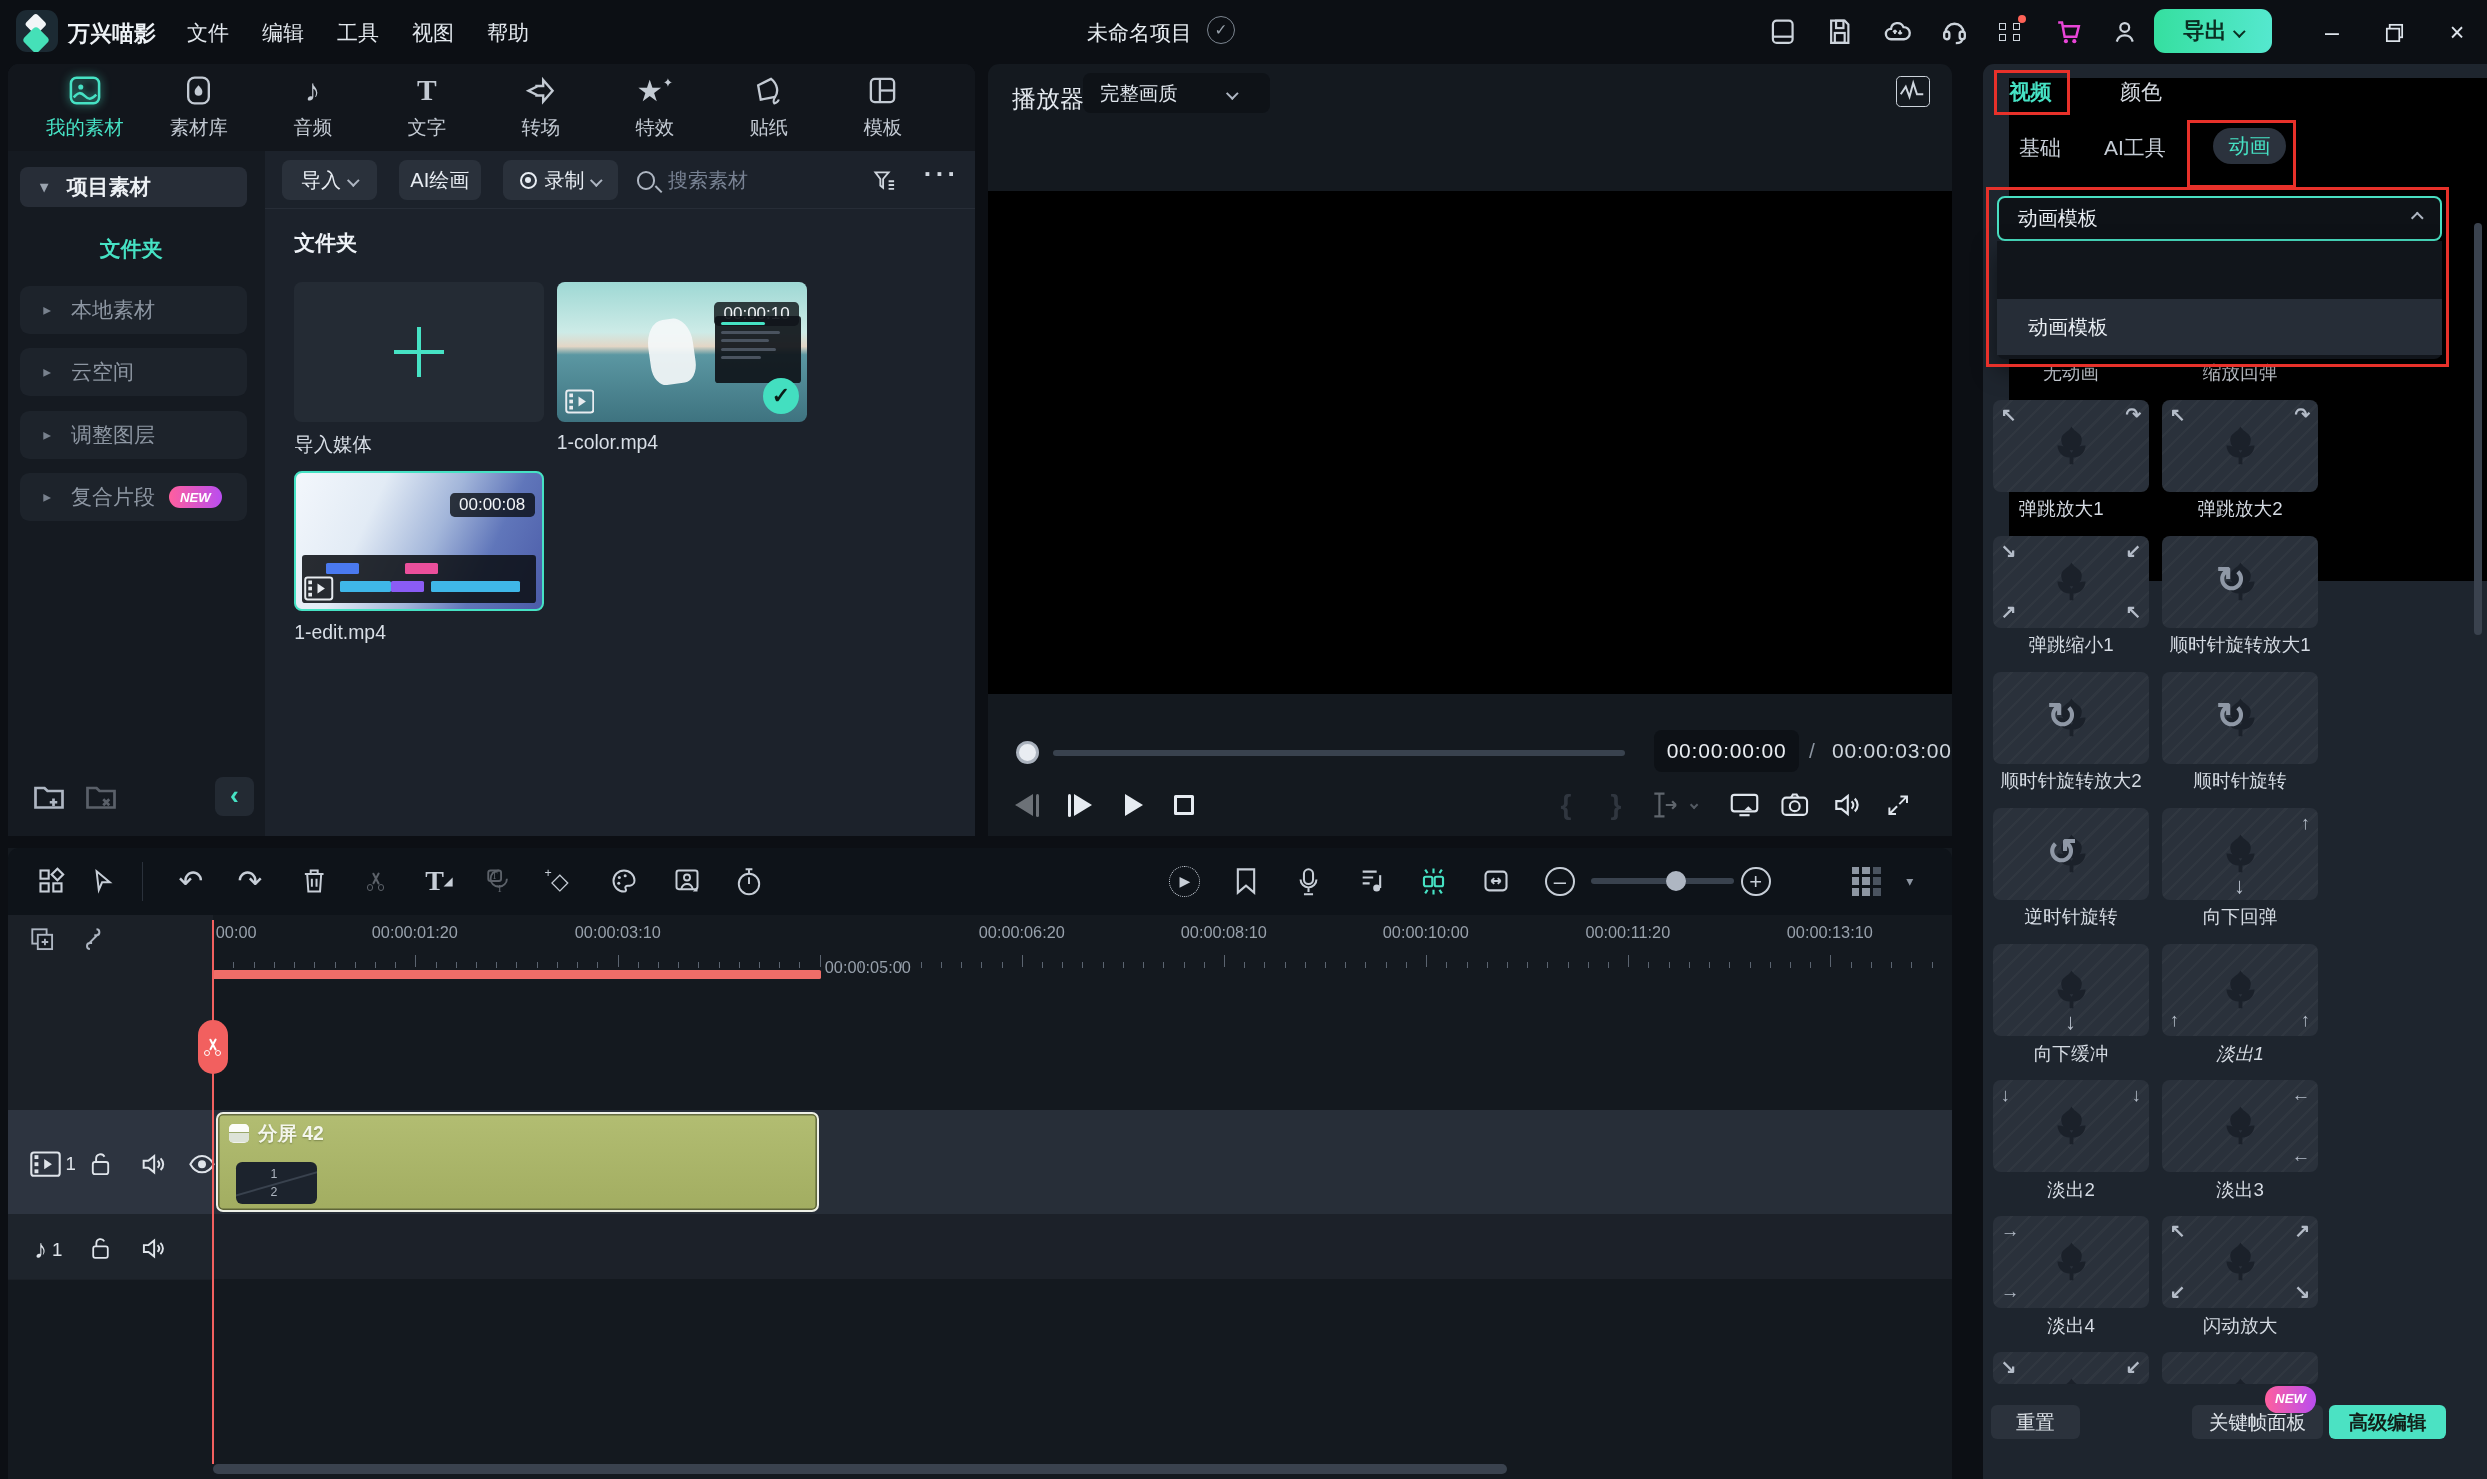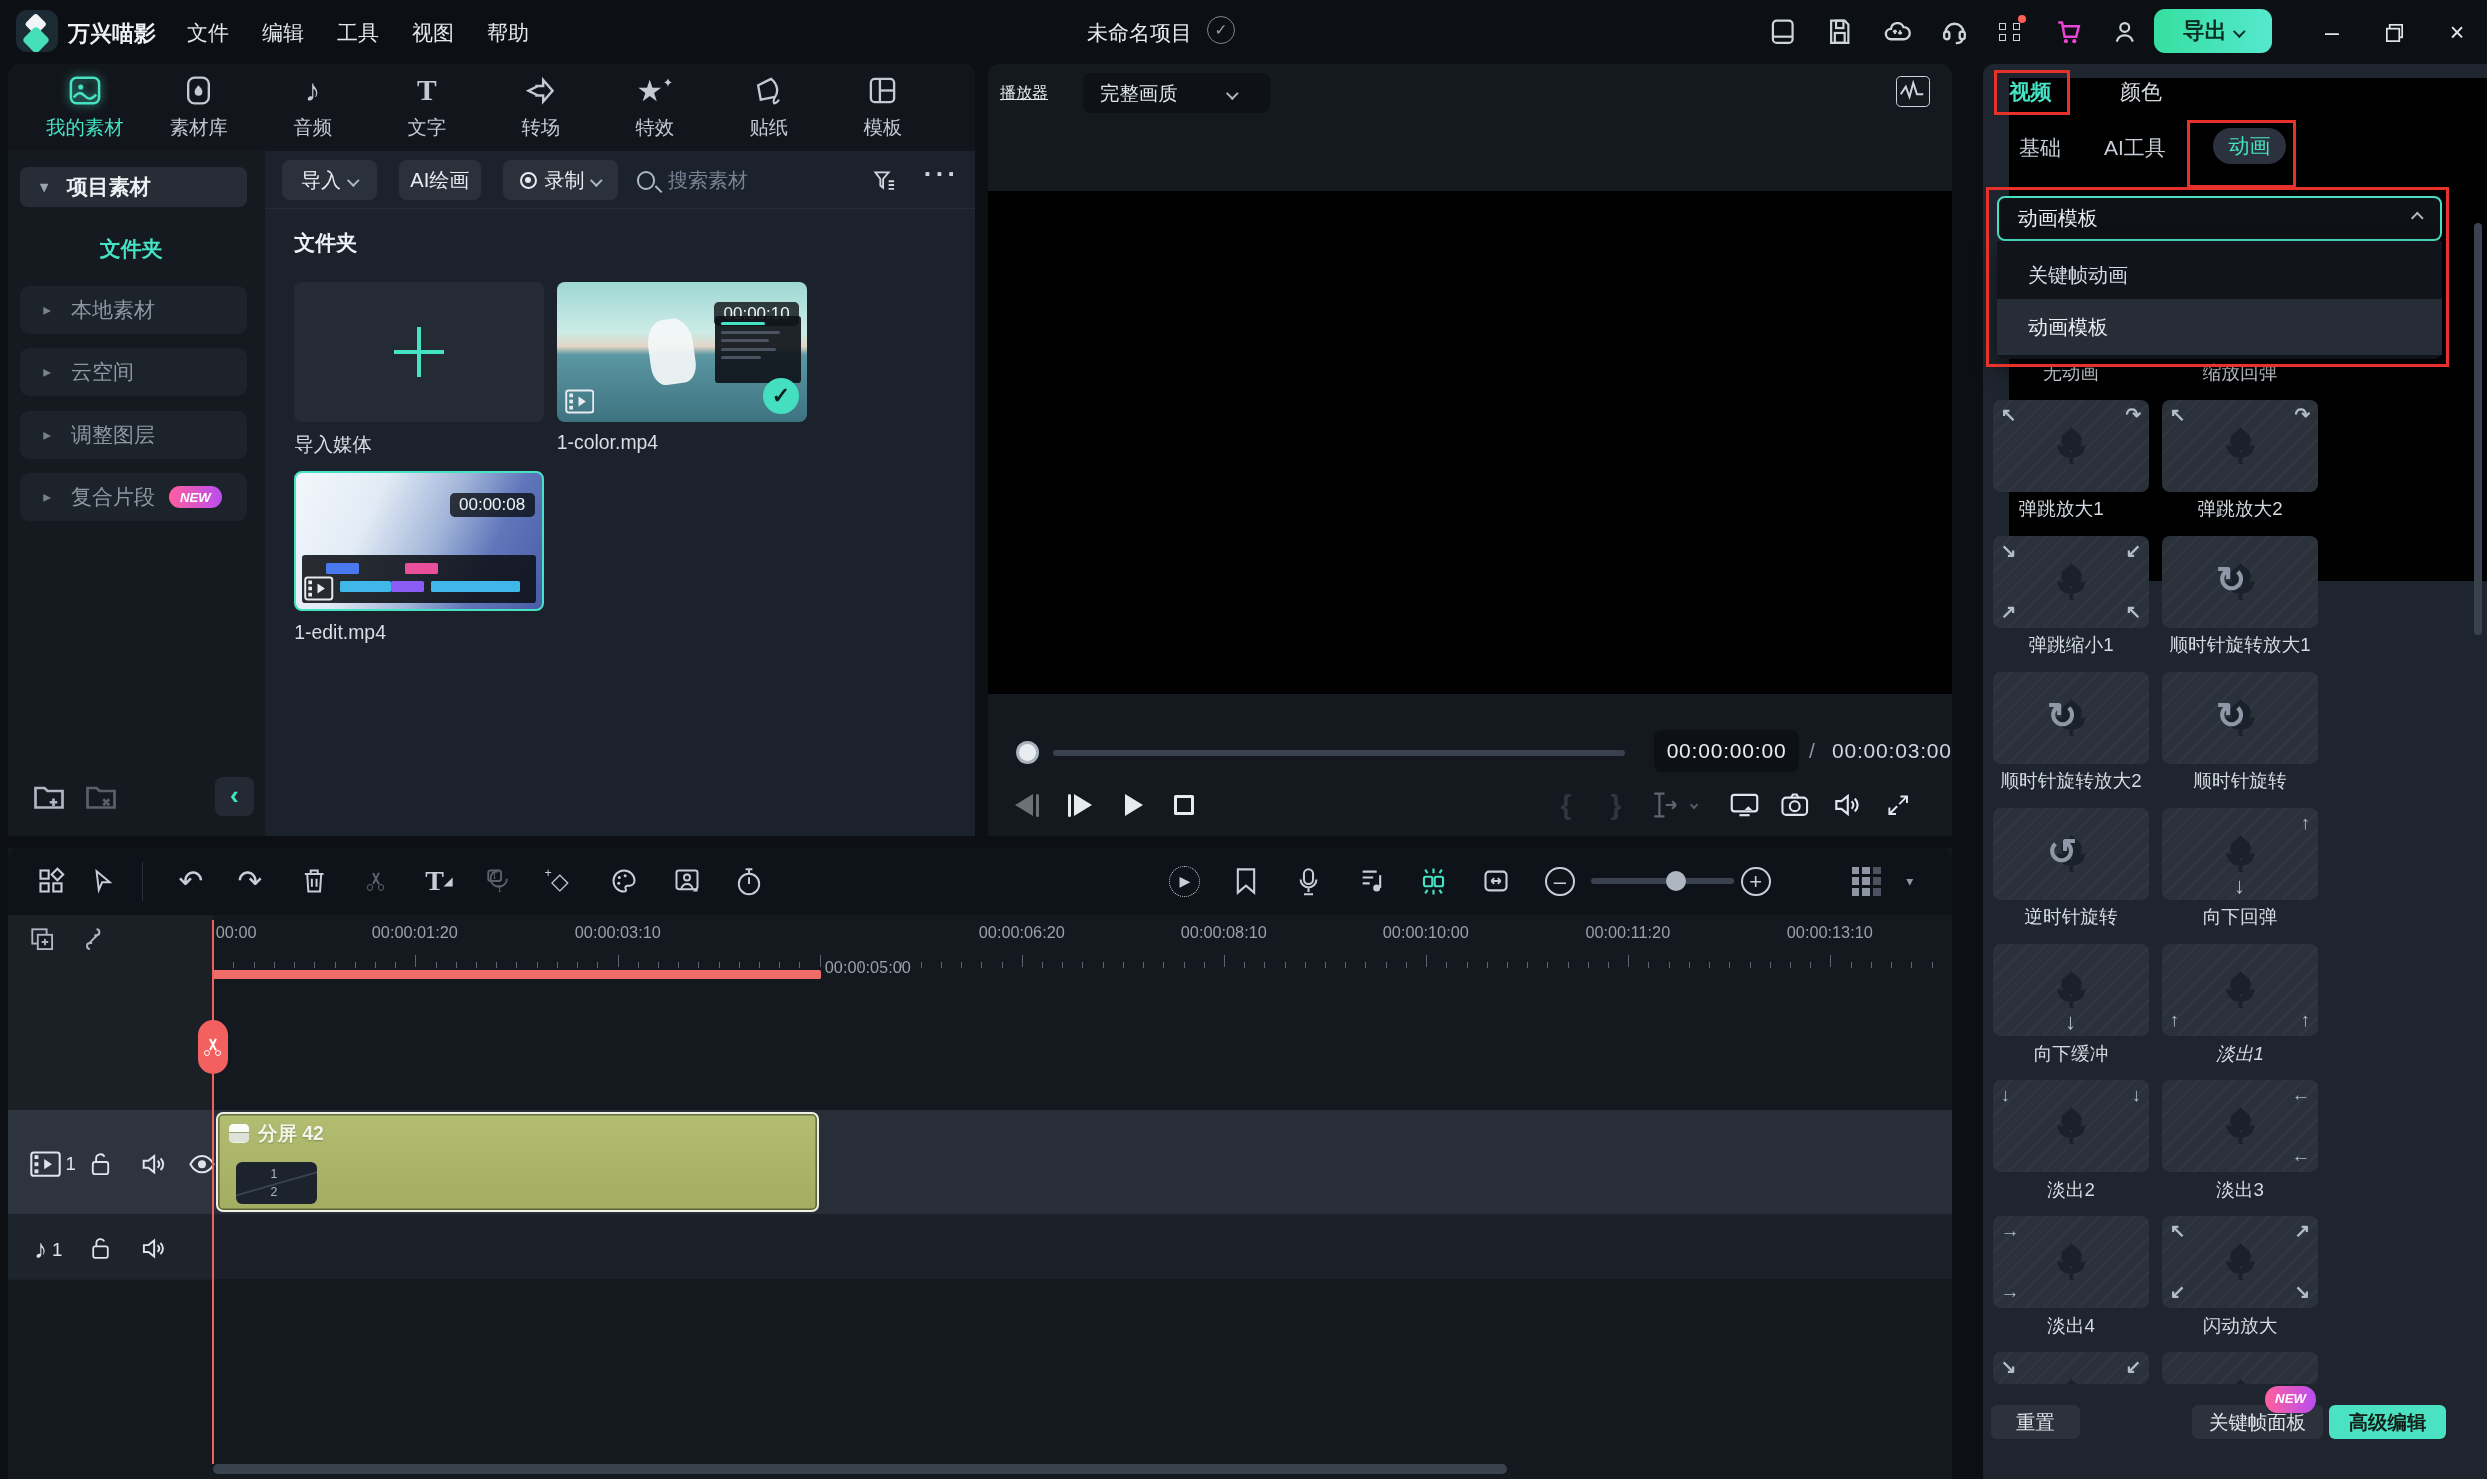--- a/index.html
+++ b/index.html
@@ -84,21 +84,21 @@
   .ctx-menu i { display:block; height:3.1px; margin-bottom:5.4px; background:#4a535f; border-radius:1.6px; }
   .ctx-menu i.t { background:#46e2c4; width:60%; }
   .film-ic { position:absolute; left:7.8px; bottom:7.8px; }
   .check-badge { position:absolute; right:7.8px; bottom:7.8px; width:36px; height:36px; border-radius:50%; background:#43dfc0; color:#0b1d17; font-size:22px; font-weight:bold; text-align:center; line-height:36px; }
   .thumb-wave { left:29.5px; top:320px; background:linear-gradient(115deg,#f3f7fc 0%,#e2ebf5 30%,#a3b6da 55%,#6076ba 75%,#4b5ba8 100%); border:2.3px solid #46e2c4; }
   .mini-tl { position:absolute; left:6.2px; right:6.2px; bottom:6.2px; height:48px; background:rgba(12,16,22,.88); border-radius:3.1px; }
   .mini-tl b { position:absolute; border-radius:1.6px; height:11px; }
 
   
   .player { position:absolute; left:988px; top:64px; width:964px; height:772px; background:#14191f; border-radius:11px 11px 0 0; }
-  .pl-title { position:absolute; left:12px; top:18.7px; font-size:16px; color:#e5eaf0;text-decoration:underline; }
+  .pl-title { position:absolute; left:24px; top:18.7px; font-size:24px; color:#e5eaf0; }
   .pl-quality { position:absolute; left:95px; top:9.3px; width:187px; height:40px; background:#0e1217; border-radius:7.8px; display:flex; align-items:center; padding-left:17px; font-size:19.4px; color:#dfe5ec; cursor:pointer; }
   .pl-quality .chev { margin-left:50px; }
   .pl-scope { position:absolute; right:22px; top:12.4px; width:34px; height:31px; border:1.9px solid #cdd4dc; border-radius:4.7px; }
   .video { position:absolute; left:0; top:127px; width:964px; height:503px; background:#000; }
   .seek { position:absolute; left:28px; top:675px; right:327px; height:26.4px; }
   .seek .track { position:absolute; left:37px; right:0; top:11px; height:6.2px; background:#39424e; border-radius:3.1px; }
   .seek .handle { position:absolute; left:0; top:1.6px; width:23px; height:23px; border-radius:50%; background:#e9edf2; border:3.9px solid #aab2bd; }
   .timecode { position:absolute; left:666px; top:666px; width:145px; height:42px; background:#0d1116; border-radius:7.8px; font-size:21px; color:#e9edf2; display:flex; align-items:center; justify-content:center; letter-spacing:0.8px; }
   .tc-sep { position:absolute; left:821px; top:675px; font-size:21px; color:#8c95a1; }
   .tc-total { position:absolute; left:844px; top:675px; font-size:21px; color:#cfd6de; letter-spacing:0.8px; }
@@ -1004,21 +1004,20 @@
             </svg>
           </span>
         </div>
       </div>
 
     <div class="ddl">
         <span>动画模板</span>
         <span class="chev up"></span>
       </div>
     <div class="ddlist">
-      <div class="ddopt" style="top:6.2px;">关键帧动画</div>
       <div class="ddopt sel" style="top:58px;">动画模板</div>
     </div>
 
     <div class="redbox" style="left:11px;top:6.2px;width:76px;height:45px;"></div>
     <div class="redbox" style="left:204px;top:56px;width:109px;height:68px;"></div>
     <div class="redbox" style="left:3.1px;top:123px;width:463px;height:180px;"></div>
 
     <div class="vscroll"></div>
 
     <div class="insp-bottom">

